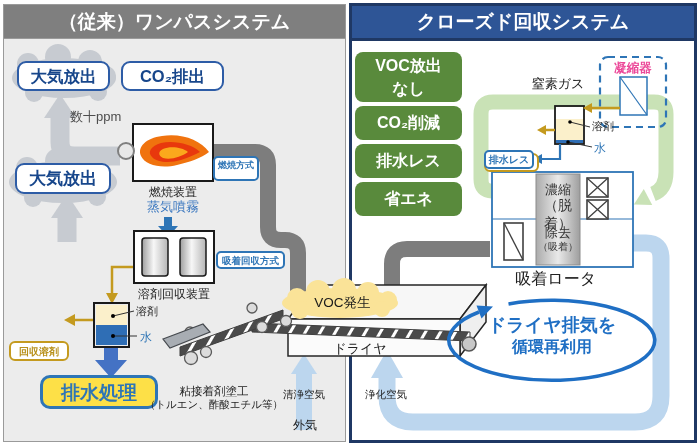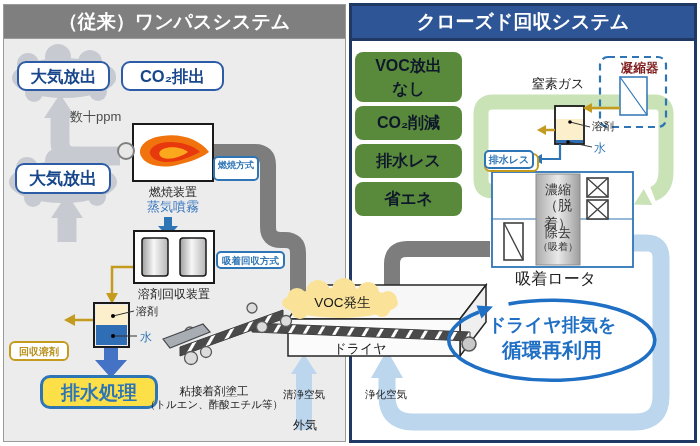--- a/index.html
+++ b/index.html
@@ -8,21 +8,21 @@
   .abs{position:absolute;box-sizing:border-box;}
   .z0{z-index:0;} .z2{z-index:2;}
   #shapes{position:absolute;left:0;top:0;z-index:1;}
   .hdr{color:#fff;font-weight:bold;text-align:center;}
   .badge-blue{background:#fff;border:2.5px solid #2D5CA6;border-radius:9px;color:#17468B;
               font-weight:bold;text-align:center;}
   .badge-blue-sm{background:#fff;border:2px solid #2E75B6;border-radius:5px;color:#2E75B6;
               font-weight:bold;text-align:center;}
   .badge-gold{background:#fff;border:2px solid #C49A1F;border-radius:6px;color:#B8901A;
               font-weight:bold;text-align:center;margin-top:32px;}
-  .benefit{background:#598A3C;border-radius:8px;color:#0f172a;font-weight:bold;
+  .benefit{background:#598A3C;border-radius:8px;color:#ffffff;font-weight:bold;
            display:flex;align-items:center;justify-content:center;text-align:center;}
   .lbl{color:#222;text-align:center;}
   .blue-txt{color:#2E75B6;}
   .circ-txt{color:#1F6FC4;font-weight:bold;text-align:center;}
 </style>
 </head>
 <body>
 
 <div id="stage">
 
@@ -244,29 +244,29 @@
   <div class="abs z2 lbl" style="left:320px;top:340px;width:80px;font-size:13px;">ドライヤ</div>
 
   <div class="abs z2 benefit" style="left:355px;top:52px;width:107px;height:50px;font-size:16px;line-height:23px;">
     <div style="width:78px;">VOC放出なし</div>
   </div>
   <div class="abs z2 benefit" style="left:355px;top:106px;width:107px;height:34px;font-size:16px;">CO₂削減</div>
   <div class="abs z2 benefit" style="left:355px;top:144px;width:107px;height:34px;font-size:16px;">排水レス</div>
   <div class="abs z2 benefit" style="left:355px;top:182px;width:107px;height:34px;font-size:16px;">省エネ</div>
 
   <div class="abs z2 lbl" style="left:523px;top:75px;width:70px;font-size:13px;">窒素ガス</div>
-  <div class="abs z2" style="left:621px;top:60px;width:60px;font-size:12.5px;font-weight:bold;color:#7f1d1d;text-align:left;">凝縮器</div>
+  <div class="abs z2" style="left:603px;top:60px;width:60px;font-size:12.5px;font-weight:bold;color:#ec4899;text-align:center;">凝縮器</div>
   <div class="abs z2 badge-gold" style="left:484px;top:121px;width:55px;height:19px;font-size:9.5px;line-height:16px;">回収溶剤</div>
   <div class="abs z2 badge-blue-sm" style="left:484px;top:150px;width:50px;height:19px;font-size:10px;line-height:16px;">排水レス</div>
   <div class="abs z2 lbl" style="left:592px;top:119px;width:30px;font-size:11px;text-align:left;">溶剤</div>
   <div class="abs z2 lbl blue-txt" style="left:594px;top:140px;width:20px;font-size:12px;text-align:left;">水</div>
 
   <div class="abs z2 lbl" style="left:536px;top:181px;width:44px;font-size:13px;color:#333;">濃縮</div>
   <div class="abs z2 lbl" style="left:534px;top:197px;width:48px;font-size:14px;color:#333;">（脱着）</div>
   <div class="abs z2 lbl" style="left:536px;top:224px;width:44px;font-size:13px;color:#333;">除去</div>
   <div class="abs z2 lbl" style="left:534px;top:240px;width:48px;font-size:10px;color:#333;">（吸着）</div>
   <div class="abs z2 lbl" style="left:496px;top:269px;width:100px;font-size:16px;text-align:right;">吸着ロータ</div>
 
   <div class="abs z2 circ-txt" style="left:457px;top:313px;width:190px;font-size:18px;">ドライヤ排気を</div>
-  <div class="abs z2 circ-txt" style="left:457px;top:337px;width:190px;font-size:20px;">循環再利用</div>
+  <div class="abs z2 circ-txt" style="left:457px;top:337px;width:190px;font-size:16px;">循環再利用</div>
   <div class="abs z2 lbl" style="left:356px;top:388px;width:60px;font-size:10.5px;">浄化空気</div>
 
 </div>
 
 </body></html>

